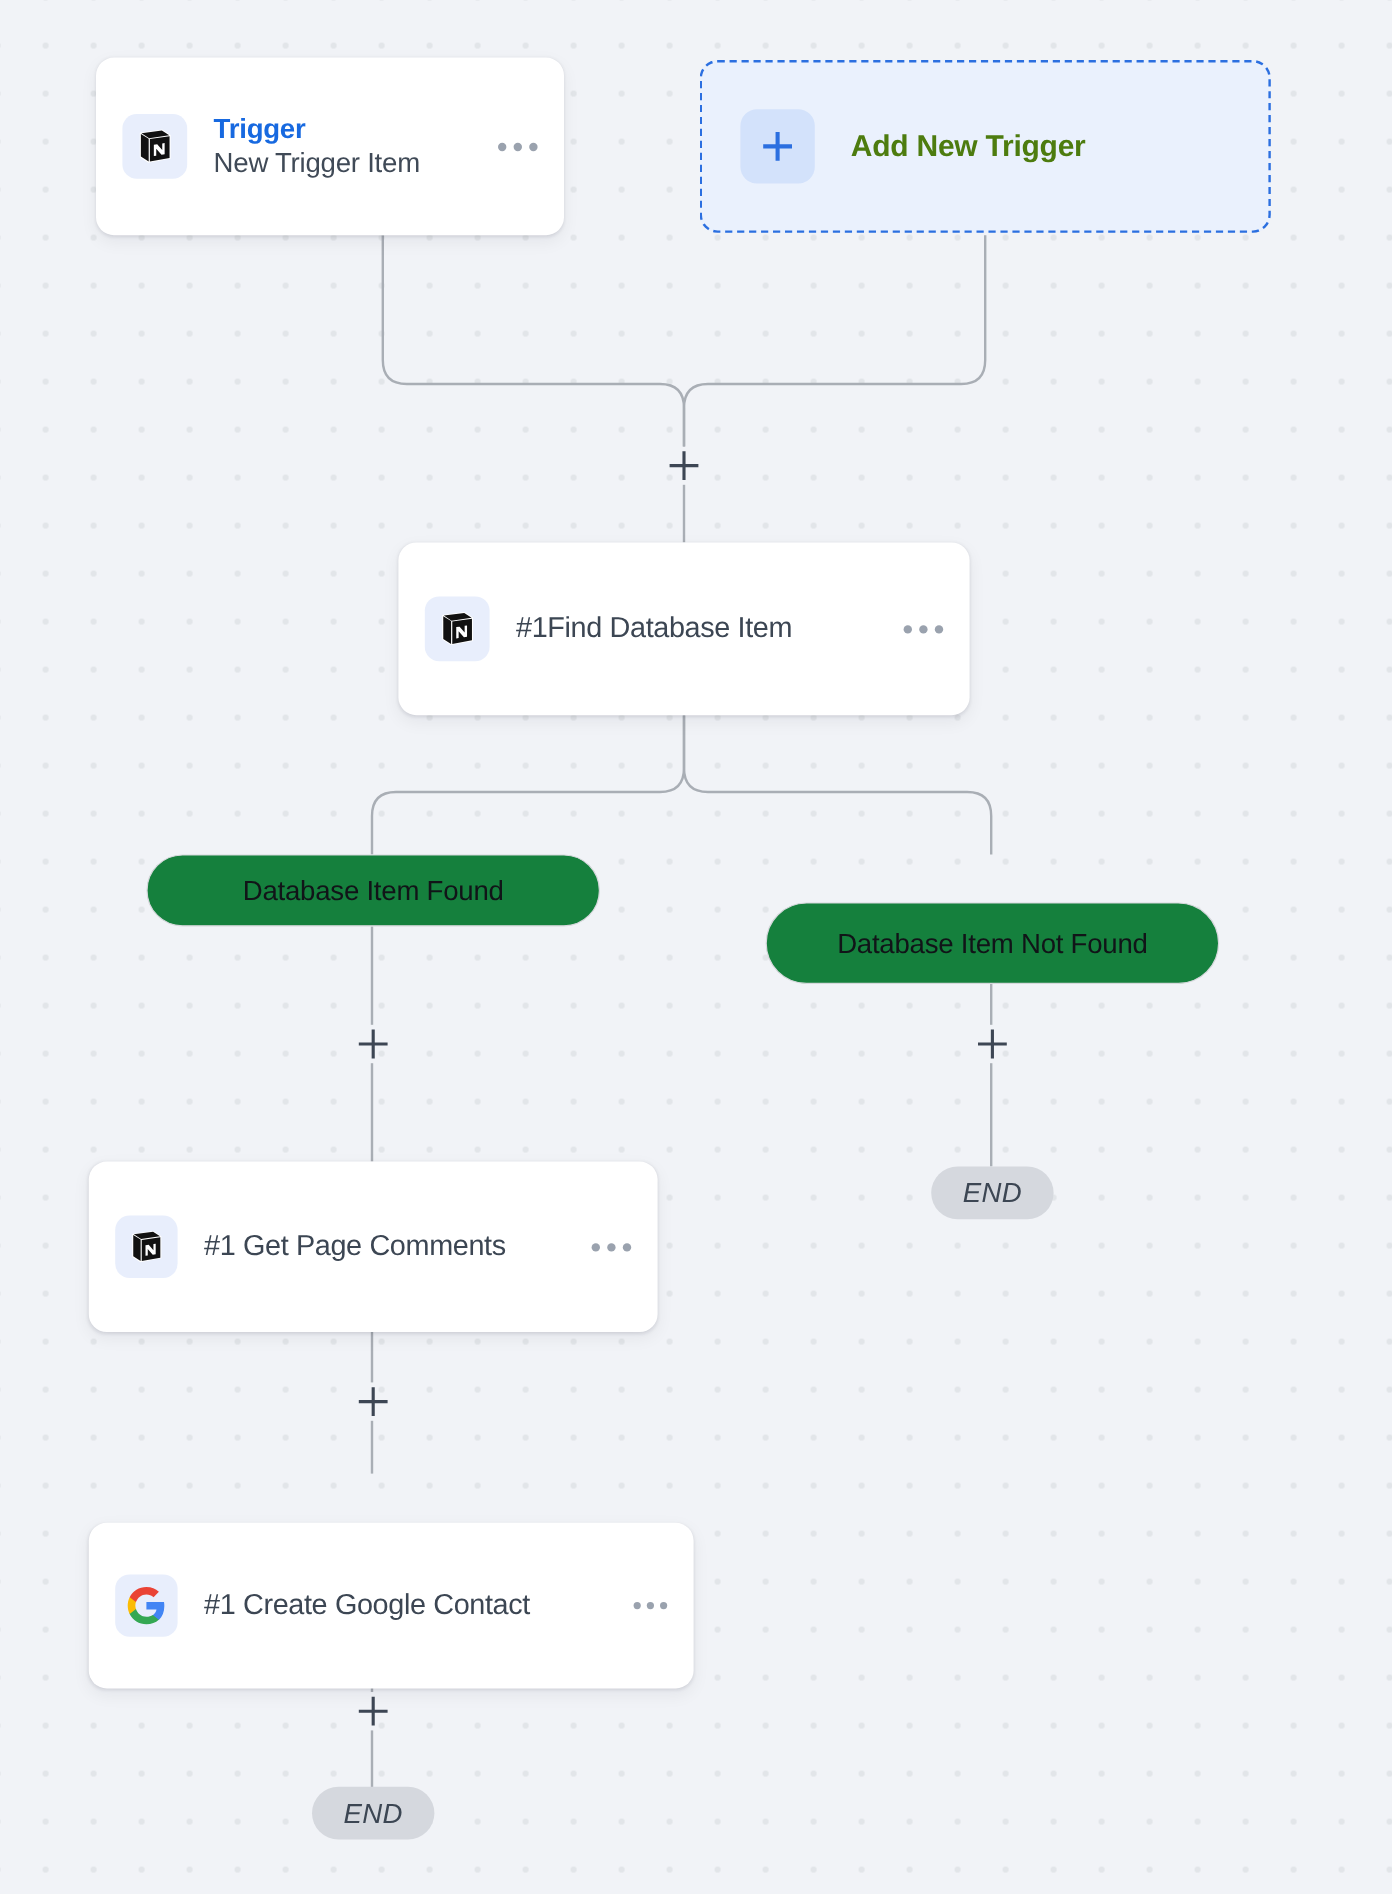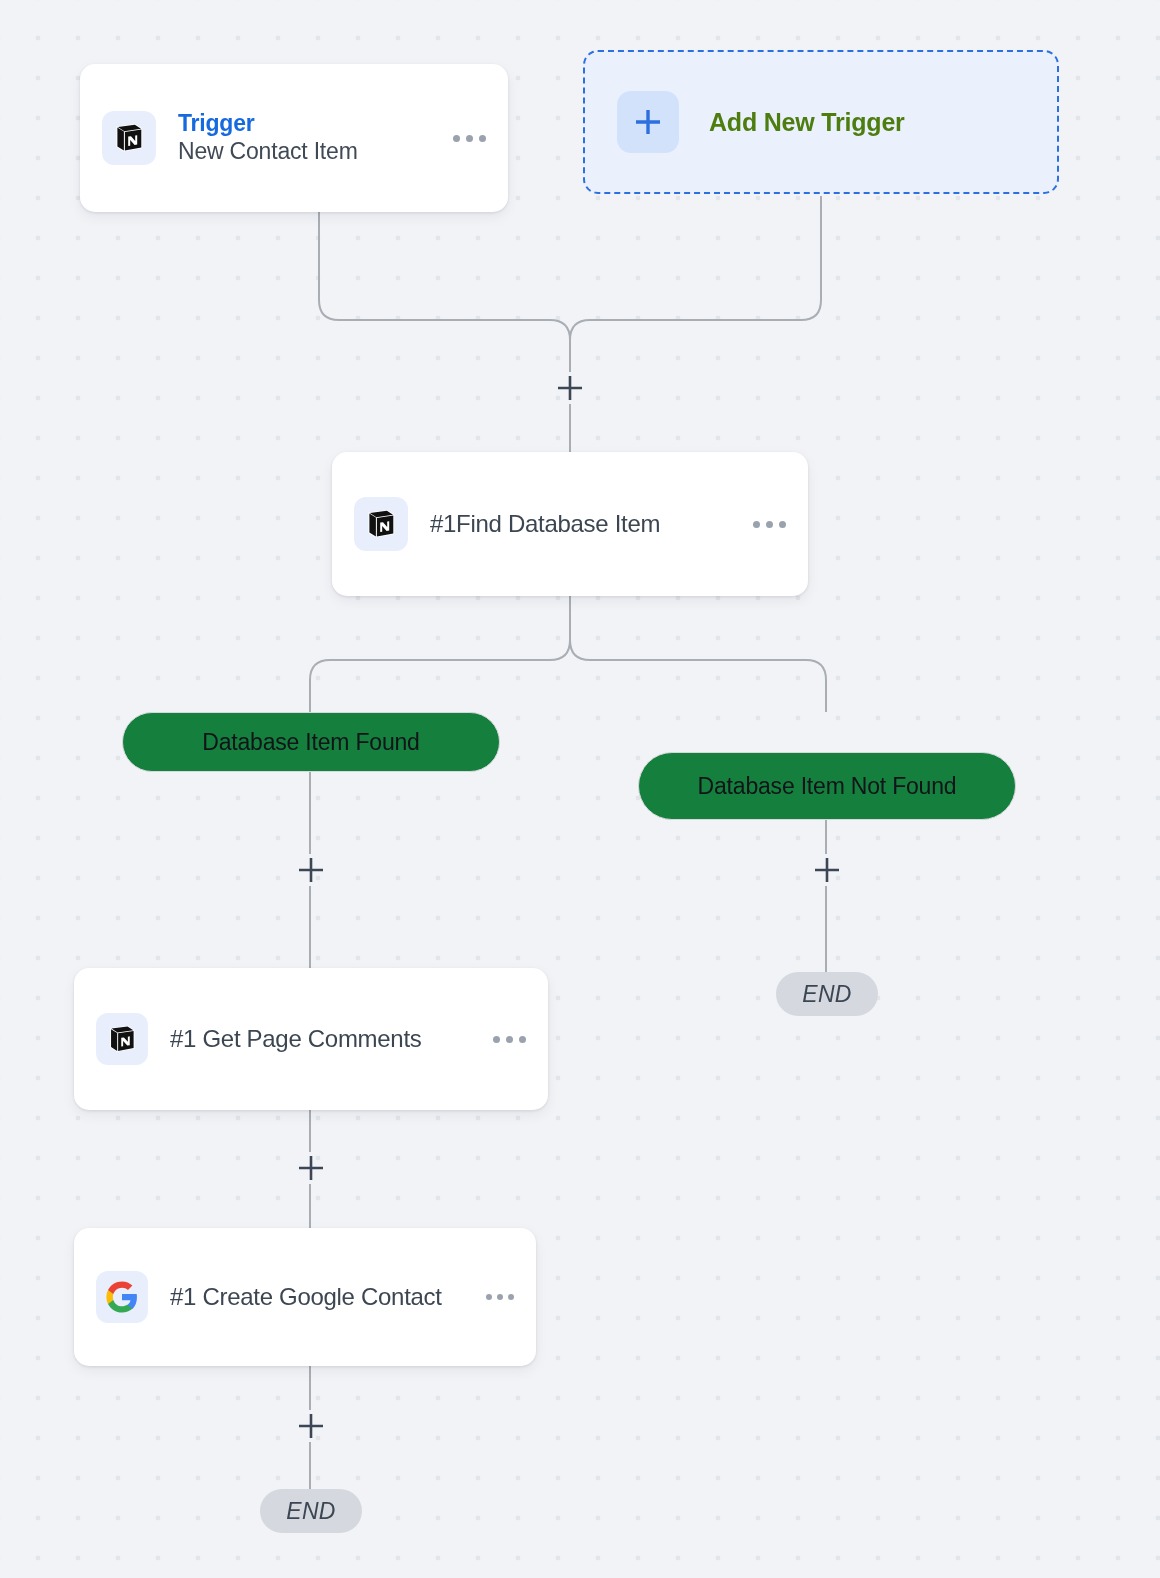--- a/index.html
+++ b/index.html
@@ -182,33 +182,33 @@
     <line x1="826" y1="772" x2="826" y2="854"></line>
     <line x1="826" y1="886" x2="826" y2="972"></line>
 
     <line x1="310" y1="1110" x2="310" y2="1152"></line>
     <line x1="310" y1="1184" x2="310" y2="1228"></line>
 
     <line x1="310" y1="1366" x2="310" y2="1410"></line>
     <line x1="310" y1="1442" x2="310" y2="1490"></line>
   </svg>
 
-  <div class="card" style="left:80px; top:64px; width:428px; height:148px;">
+  <div class="card" style="left:80px; top:48px; width:390px; height:148px;">
     <span class="icon-tile">
       <svg width="36" height="36" viewBox="0 0 36 36">
         <path d="M5.5 6.6 L24.2 4.0 L31.2 8.6 L31.2 28.2 L12.6 31.6 L5.5 27.0 Z" fill="#ffffff"></path>
         <path d="M6.4 7.6 L6.4 26.4 L12.9 30.6 L12.9 11.6 Z" fill="#111111"></path>
         <path d="M6.9 7.0 L23.9 4.8 L30.0 8.8 L13.3 11.2 Z" fill="#111111"></path>
         <path d="M13.9 11.9 L30.3 9.6 L30.3 27.6 L13.9 30.6 Z" fill="#111111"></path>
         <path d="M17.2 16.6 L17.2 26.0 L19.2 25.7 L19.2 20.0 L23.6 25.0 L26.2 24.6 L26.2 15.2 L24.2 15.5 L24.2 21.0 L20.0 16.3 Z" fill="#ffffff"></path>
       </svg>
     </span>
     <span class="card-text">
       <span class="trigger-kicker" style="display:block;">Trigger</span>
-      <span class="trigger-sub" style="display:block;">New Contact Item</span>
+      <span class="trigger-sub" style="display:block;">New Trigger Item</span>
     </span>
     <span class="dots-menu">
       <i></i>
         <i></i>
         <i></i>
     </span>
   </div>
 
   <div class="add-trigger" style="left:583px; top:50px; width:476px; height:144px;">
     <span class="plus-tile">
@@ -286,21 +286,21 @@
         <i></i>
     </span>
   </div>
 
   <div class="plus-node" style="left:294px; top:1151px;">
     <svg width="28" height="28" viewBox="0 0 28 28">
       <path d="M14 2 L14 26 M2 14 L26 14" stroke="#3d4654" stroke-width="2.6"></path>
     </svg>
   </div>
 
-  <div class="card" style="left:74px; top:1228px; width:462px; height:138px;">
+  <div class="card" style="left:74px; top:1269px; width:504px; height:138px;">
     <span class="icon-tile" style="width:52px;height:52px;">
       <svg width="34" height="34" viewBox="0 0 48 48">
         <path fill="#4285F4" d="M45.1 24.5c0-1.6-.1-3.2-.4-4.7H24v8.9h11.9c-.5 2.8-2.1 5.1-4.4 6.7v5.6h7.1c4.2-3.8 6.5-9.5 6.5-16.5z"></path>
         <path fill="#34A853" d="M24 46c5.9 0 10.9-2 14.6-5.3l-7.1-5.6c-2 1.3-4.5 2.1-7.5 2.1-5.7 0-10.6-3.9-12.3-9.1H4.3v5.8C8 41.3 15.4 46 24 46z"></path>
         <path fill="#FBBC05" d="M11.7 28.1c-.4-1.3-.7-2.7-.7-4.1s.2-2.8.7-4.1v-5.8H4.3C2.8 17.1 2 20.4 2 24s.8 6.9 2.3 9.9l7.4-5.8z"></path>
         <path fill="#EA4335" d="M24 10.8c3.2 0 6.1 1.1 8.4 3.3l6.3-6.3C34.9 4.2 29.9 2 24 2 15.4 2 8 6.7 4.3 14.1l7.4 5.8c1.7-5.2 6.6-9.1 12.3-9.1z"></path>
       </svg>
     </span>
     <span class="card-text">
       <span class="node-title">#1 Create Google Contact</span>

